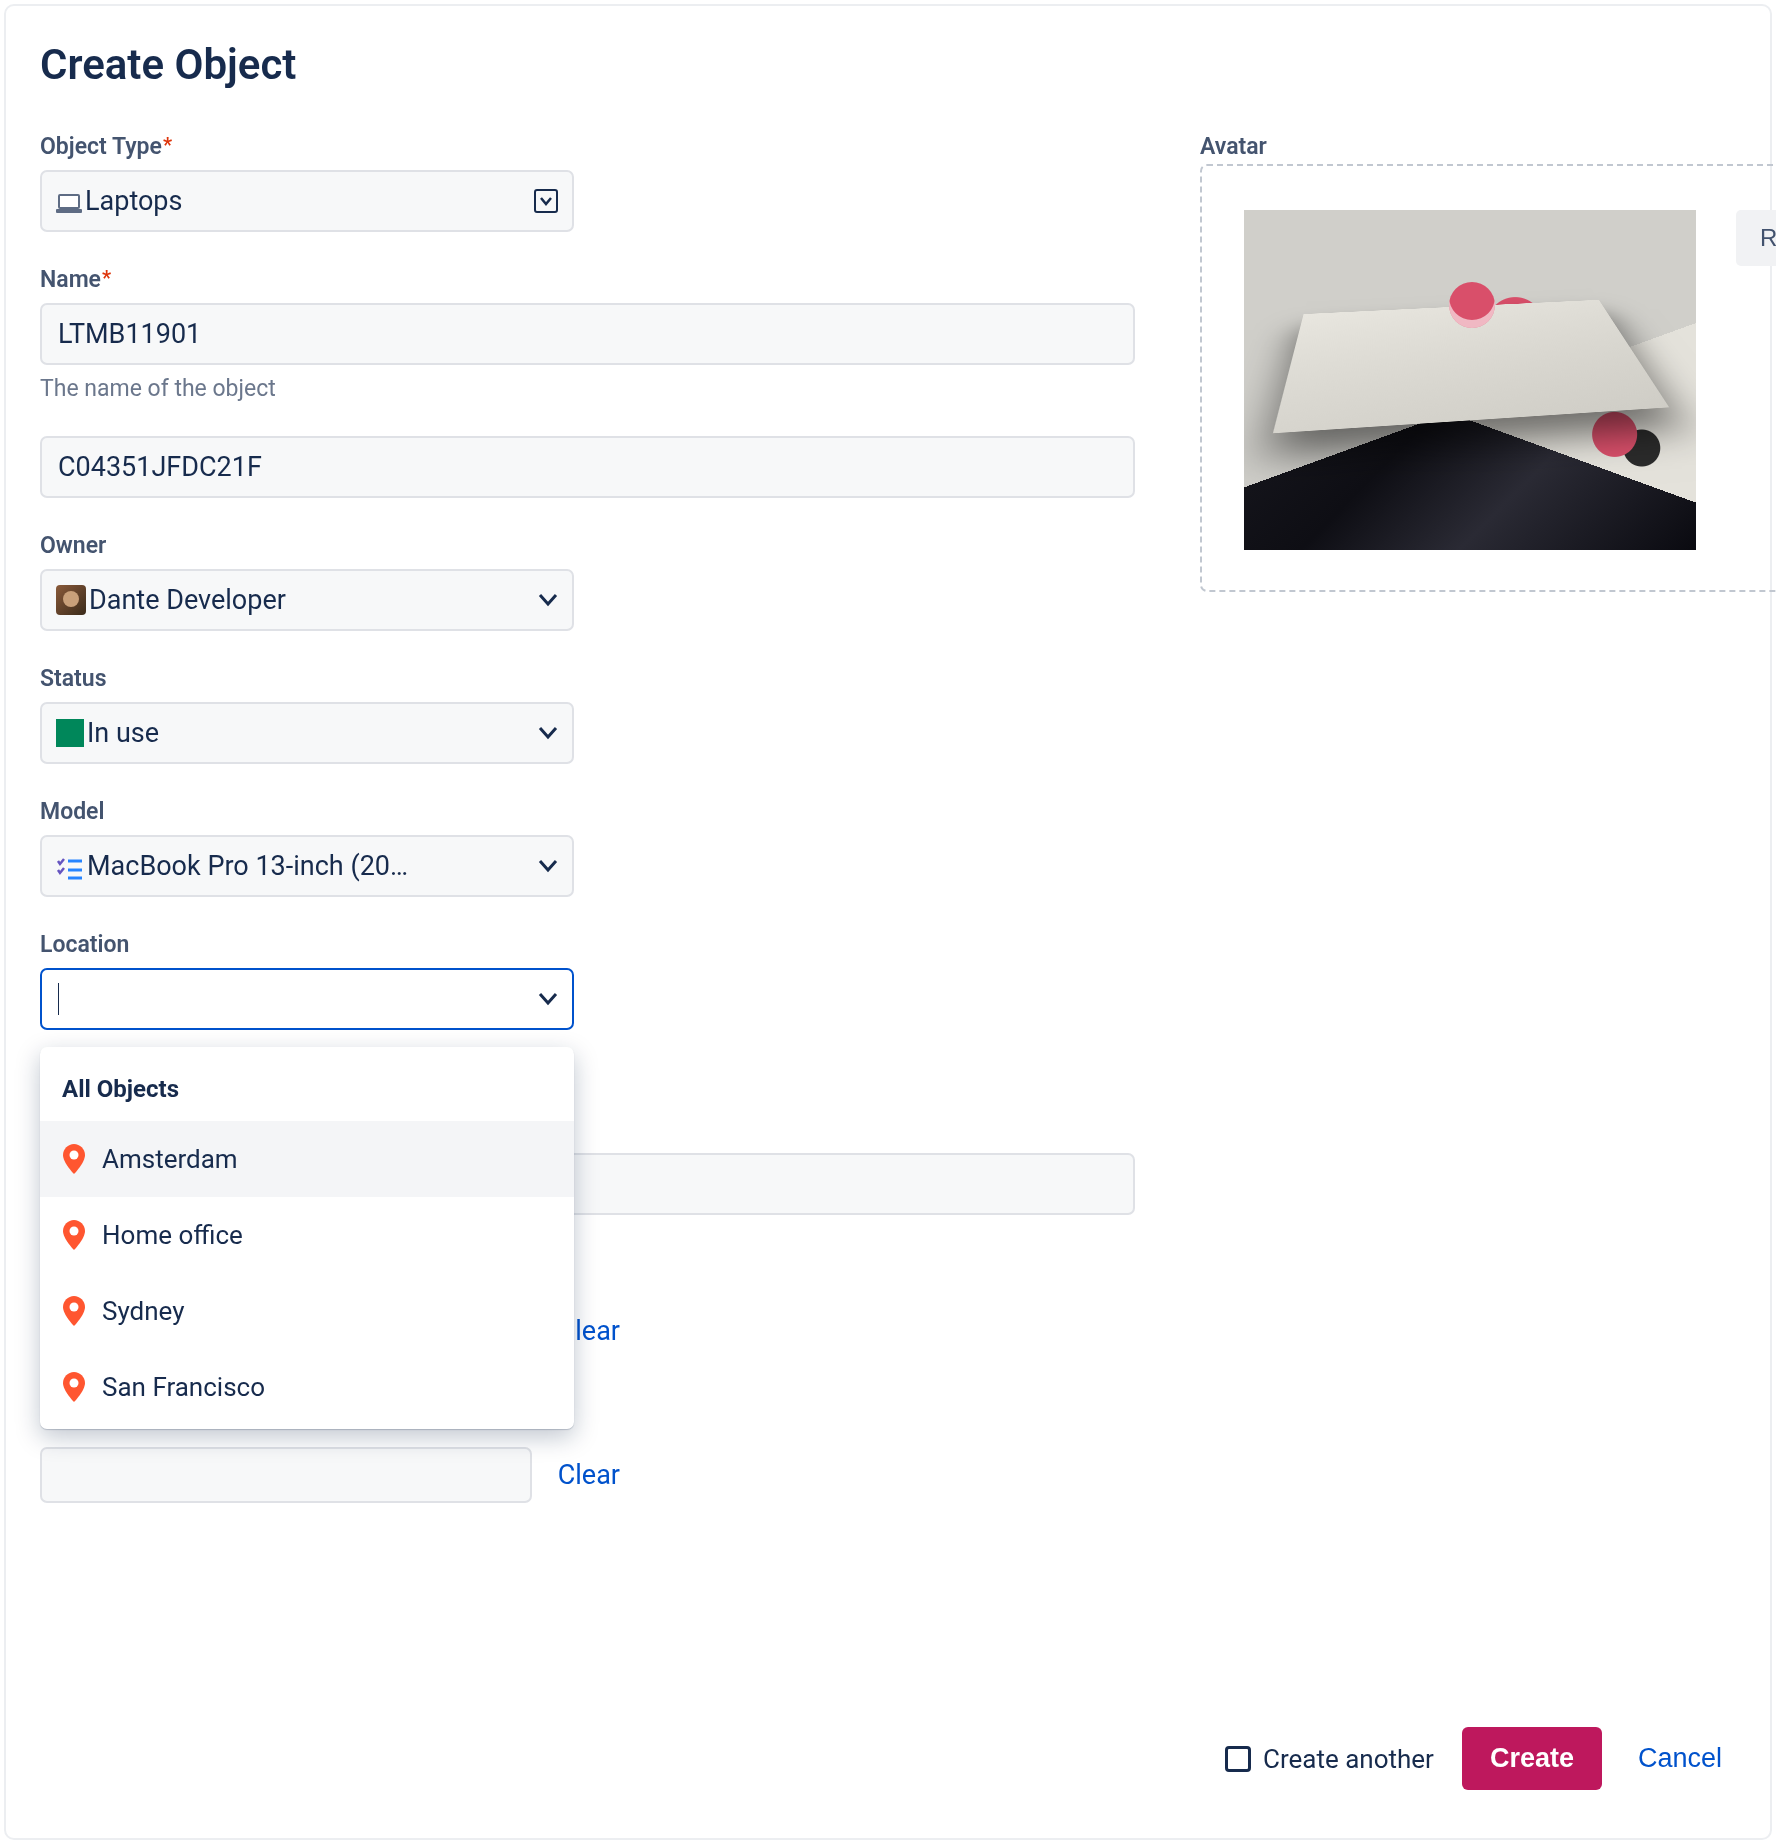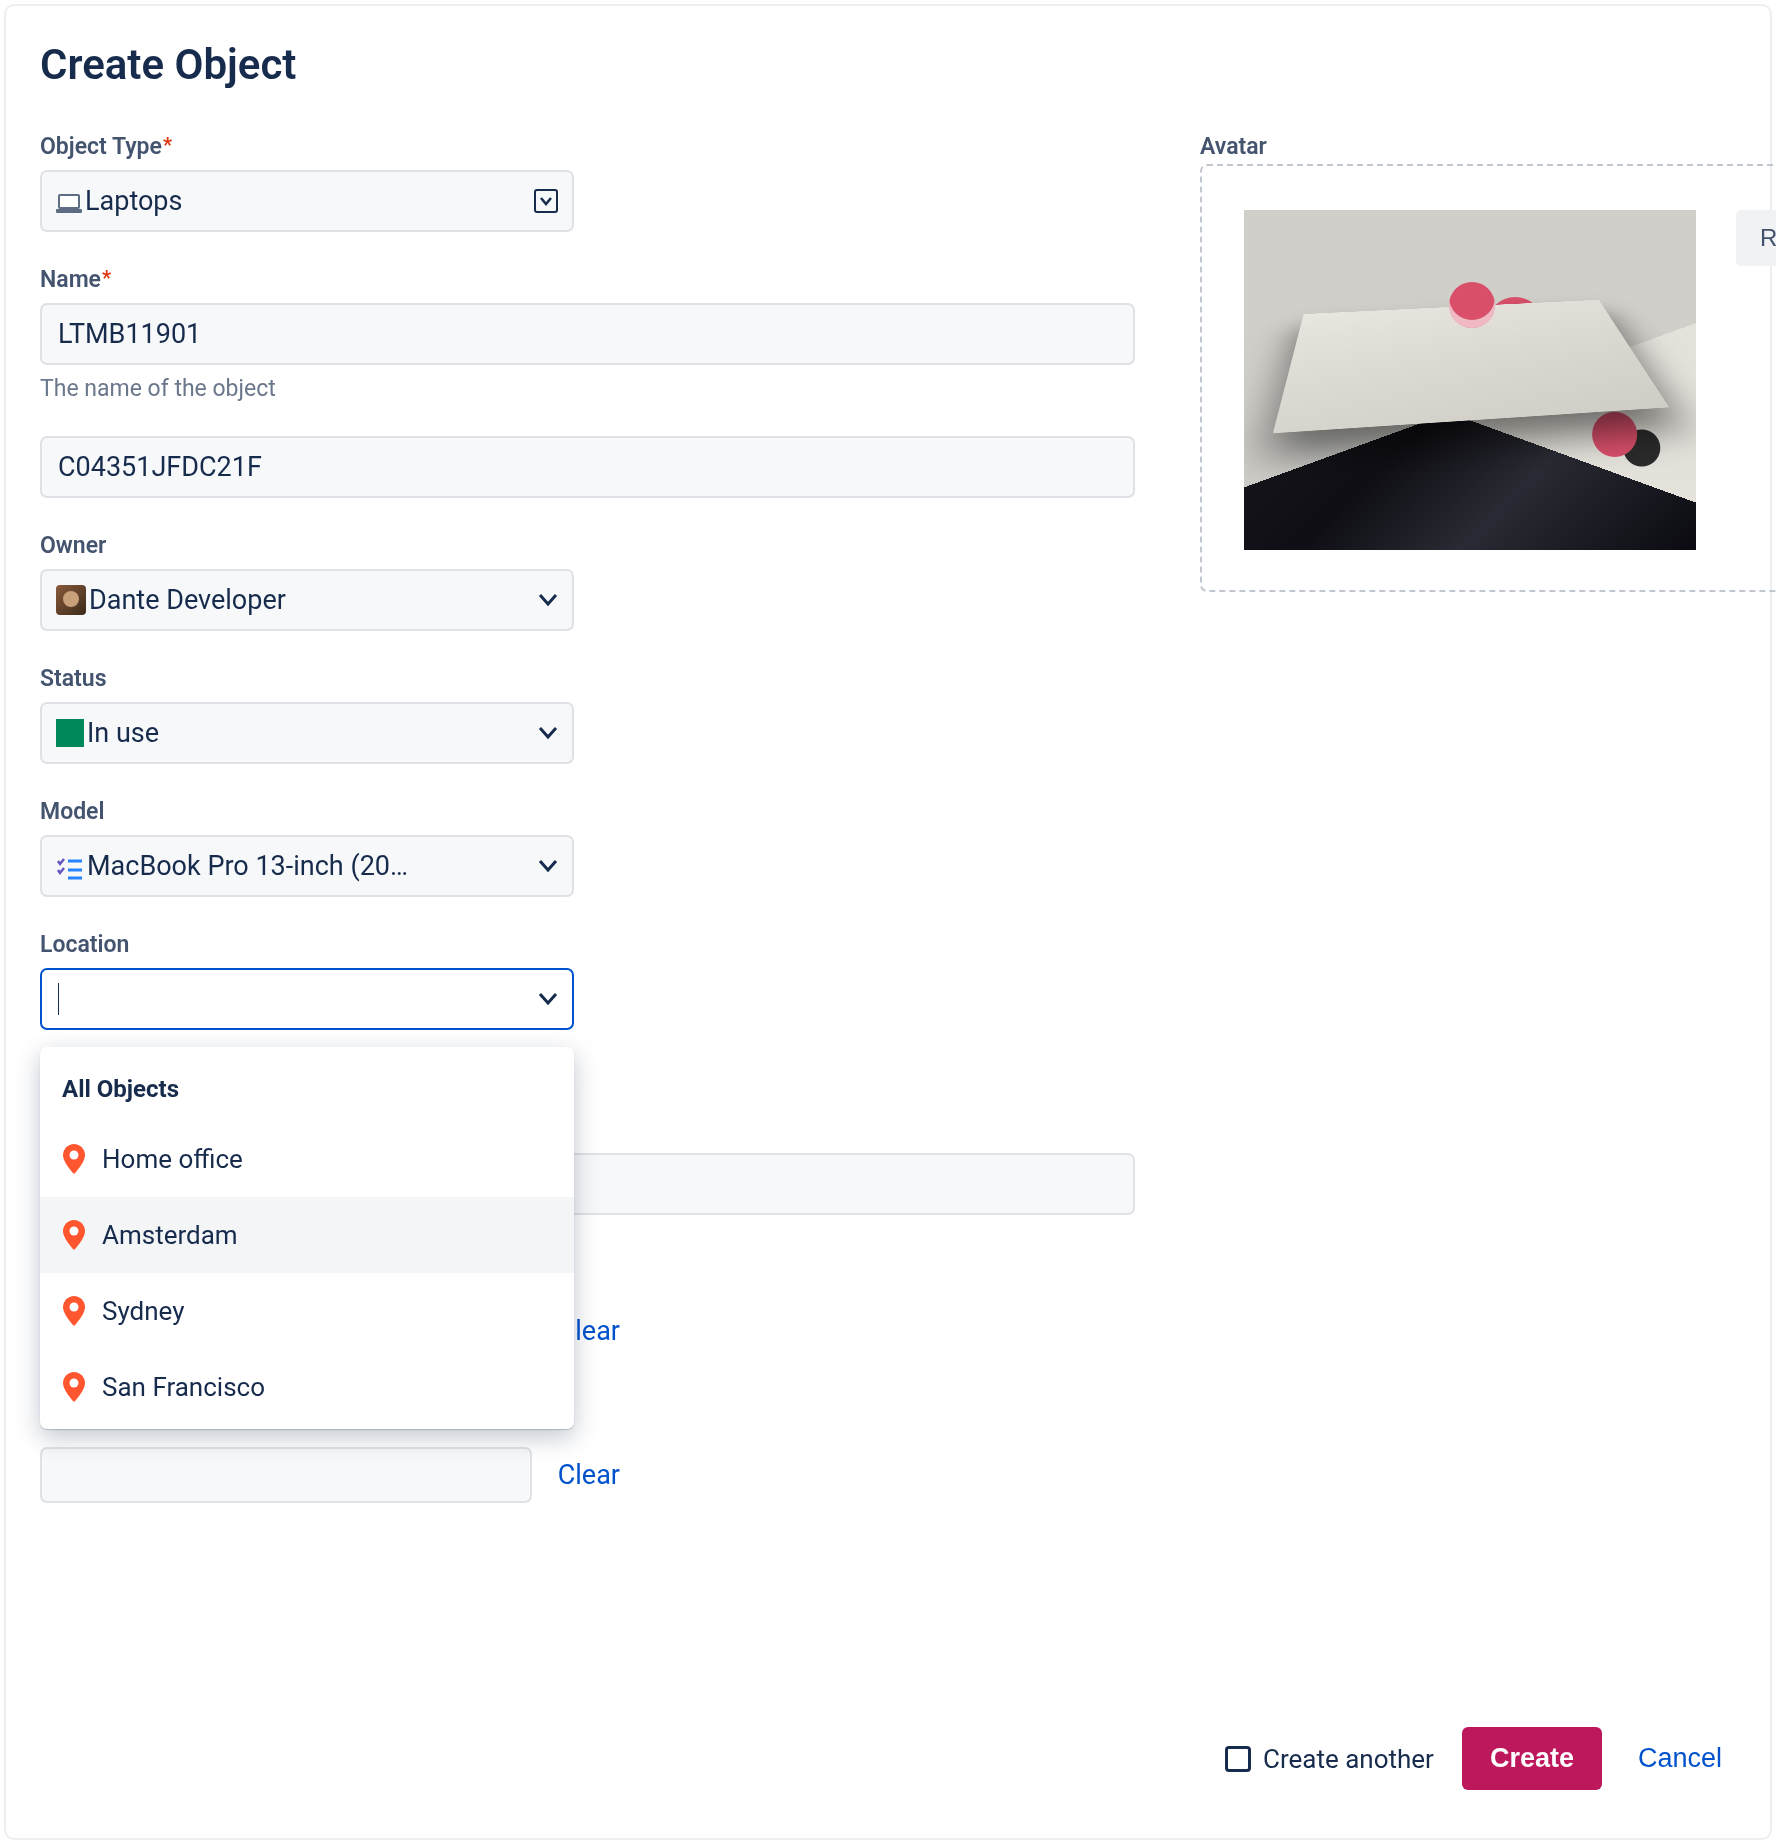--- a/index.html
+++ b/index.html
@@ -409,37 +409,37 @@
             <div class="box"></div>
             <span class="link-clear">Clear</span>
           </div>
           <div class="behind-row" style="top:516px">
             <div class="box"></div>
             <span class="link-clear">Clear</span>
           </div>
 
           <div class="dropdown">
             <div class="dd-header">All Objects</div>
+            <div class="dd-item active">
+              <span class="pin">
+                <svg viewBox="0 0 24 30">
+                    <path d="M12 0C6 0 1 5 1 11c0 8 11 19 11 19s11-11 11-19C23 5 18 0 12 0z" fill="#FF5630"></path>
+                    <circle cx="12" cy="11" r="4.5" fill="#fff"></circle>
+                  </svg>
+              </span>
+              <span>Amsterdam</span>
+            </div>
             <div class="dd-item">
               <span class="pin">
                 <svg viewBox="0 0 24 30">
                     <path d="M12 0C6 0 1 5 1 11c0 8 11 19 11 19s11-11 11-19C23 5 18 0 12 0z" fill="#FF5630"></path>
                     <circle cx="12" cy="11" r="4.5" fill="#fff"></circle>
                   </svg>
               </span>
               <span>Home office</span>
-            </div>
-            <div class="dd-item active">
-              <span class="pin">
-                <svg viewBox="0 0 24 30">
-                    <path d="M12 0C6 0 1 5 1 11c0 8 11 19 11 19s11-11 11-19C23 5 18 0 12 0z" fill="#FF5630"></path>
-                    <circle cx="12" cy="11" r="4.5" fill="#fff"></circle>
-                  </svg>
-              </span>
-              <span>Amsterdam</span>
             </div>
             <div class="dd-item">
               <span class="pin">
                 <svg viewBox="0 0 24 30">
                     <path d="M12 0C6 0 1 5 1 11c0 8 11 19 11 19s11-11 11-19C23 5 18 0 12 0z" fill="#FF5630"></path>
                     <circle cx="12" cy="11" r="4.5" fill="#fff"></circle>
                   </svg>
               </span>
               <span>Sydney</span>
             </div>

